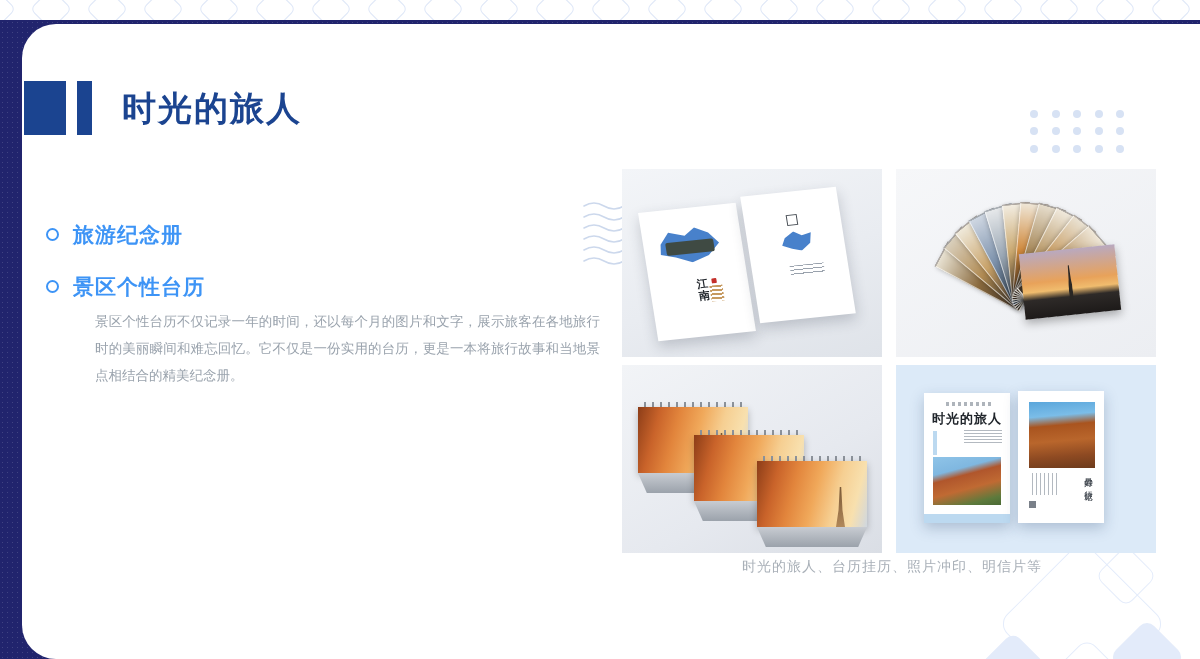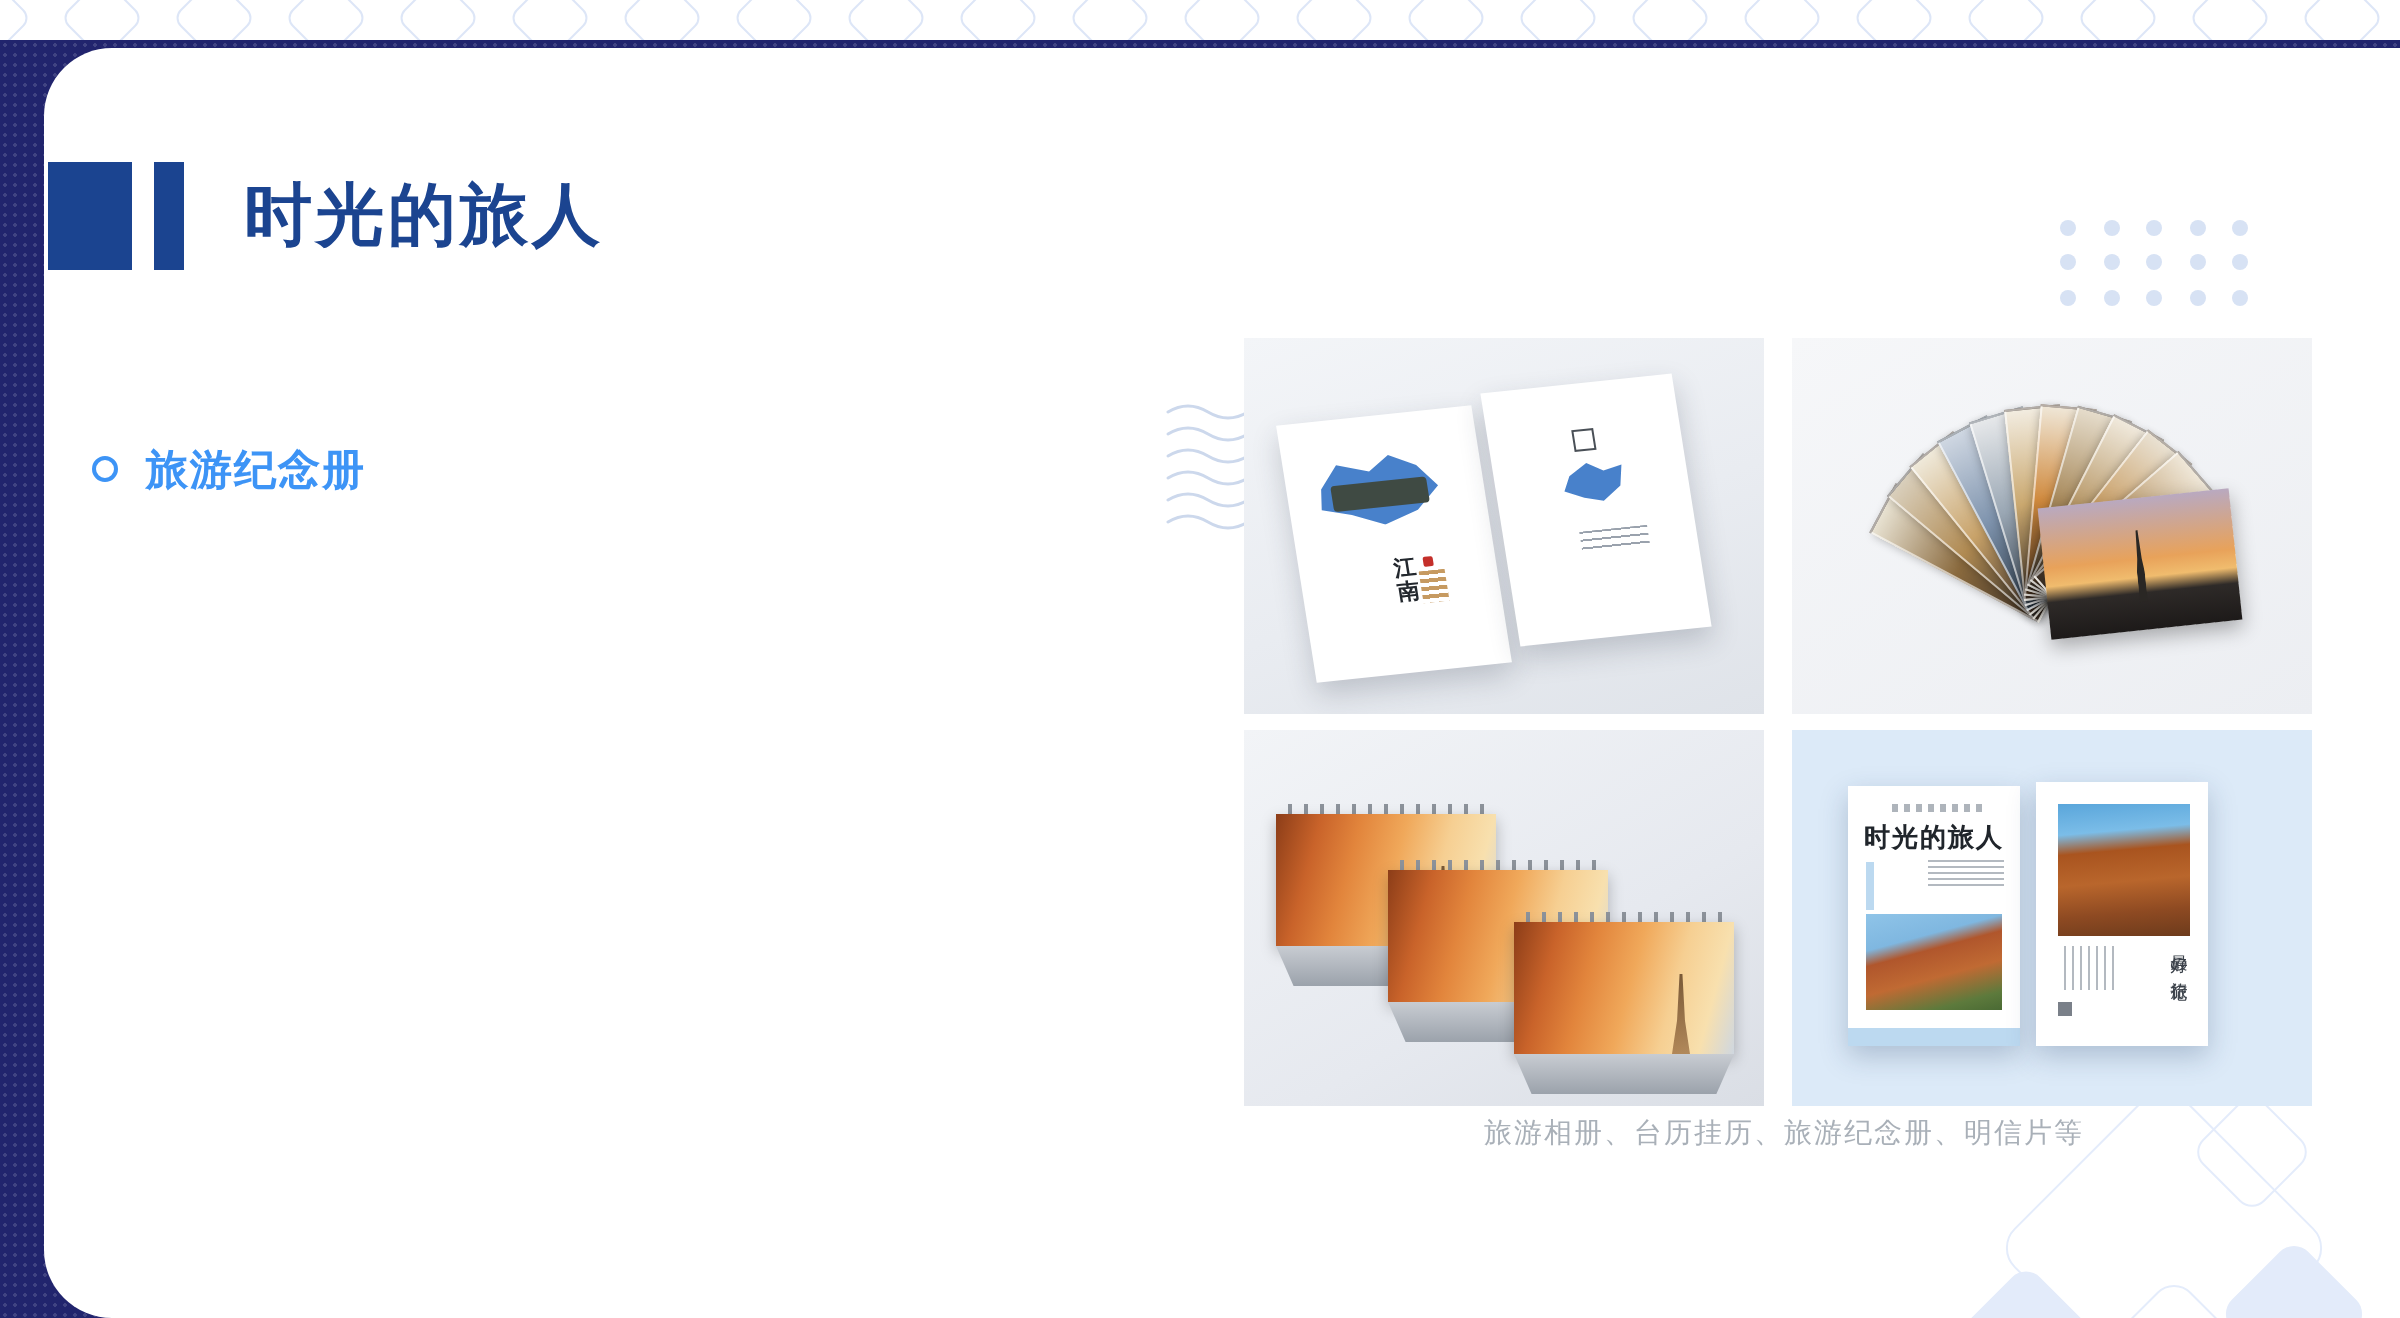--- a/index.html
+++ b/index.html
@@ -306,20 +306,27 @@
 
     <div id="left-col">
 
       <div class="section">
         <div class="section-head">
           <span class="bullet-ring"></span>
           <span class="section-title">旅游纪念册</span>
         </div>
       </div>
 
+      <div class="section">
+        <div class="section-head">
+          <span class="bullet-ring"></span>
+          <span class="section-title">景区个性台历</span>
+        </div>
+        <p class="section-body">景区个性台历不仅记录一年的时间，还以每个月的图片和文字，展示旅客在各地旅行时的美丽瞬间和难忘回忆。它不仅是一份实用的台历，更是一本将旅行故事和当地景点相结合的精美纪念册。</p>
+      </div>
 
 
     </div>
 
     <div id="grid">
 
       <div class="photo">
         <div class="sc-album">
           <div class="bk bk1">
             <div class="splat" style="left:12px; top:18px; width:66px; height:40px;
@@ -414,16 +421,16 @@
             <div style="position:absolute; left:14px; top:82px; width:26px; height:22px;
                         background:repeating-linear-gradient(90deg,#b3b9c0 0 1px,transparent 1px 4px);"></div>
             <div style="position:absolute; left:11px; top:110px; width:7px; height:7px;
                         background:#7a8089;"></div>
           </div>
         </div>
       </div>
 
     </div>
 
-    <div id="caption">旅游相册、台历挂历、旅游纪念册、明信片等</div>
+    <div id="caption">时光的旅人、台历挂历、照片冲印、明信片等</div>
 
   </div>
 </div>
 
 </body></html>

